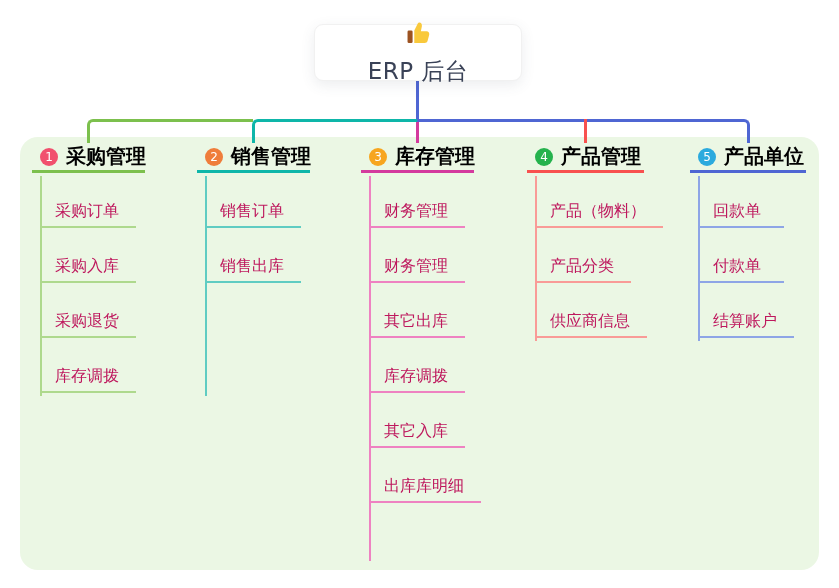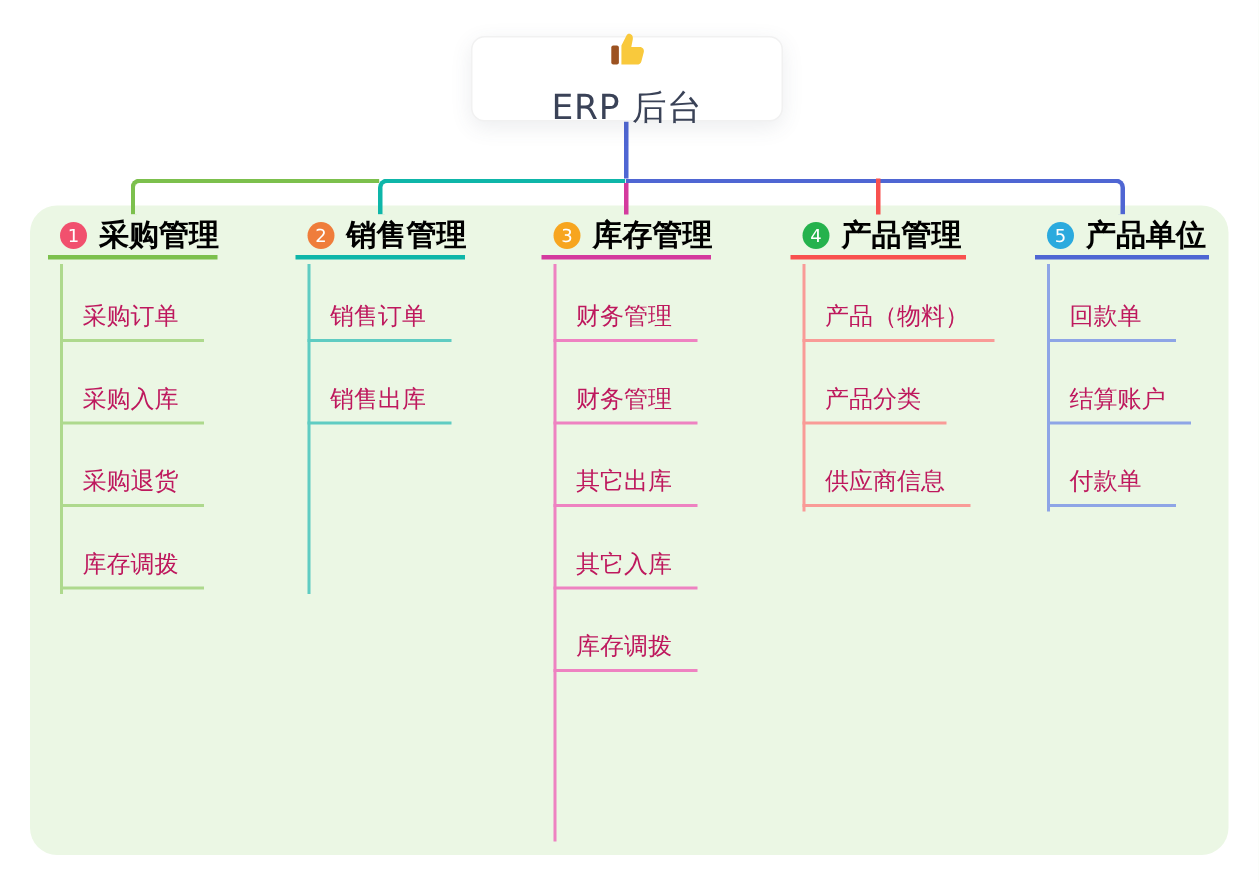--- a/index.html
+++ b/index.html
@@ -149,24 +149,27 @@
       <div class="child-row">
           <span class="child-label">财务管理</span>
         </div>
       <div class="child-row">
           <span class="child-label">财务管理</span>
         </div>
       <div class="child-row">
           <span class="child-label">其它出库</span>
         </div>
       <div class="child-row">
+          <span class="child-label">库存调拨</span>
+        </div>
+      <div class="child-row">
           <span class="child-label">其它入库</span>
         </div>
       <div class="child-row">
-          <span class="child-label">库存调拨</span>
+          <span class="child-label">出库库明细</span>
         </div>
     </div>
   </div>
 
   <div class="branch" style="left: 527px; --c: #f8514f; --lc: #f99b97; --bc: #25b24d;">
     <div class="title-row" style="width:117px;">
       <span class="badge">4</span>
       <span class="branch-title">产品管理</span>
     </div>
     <div class="vline" style="height:165px;"></div>
@@ -187,21 +190,21 @@
     <div class="title-row" style="width:116px;">
       <span class="badge">5</span>
       <span class="branch-title">产品单位</span>
     </div>
     <div class="vline" style="height:165px;"></div>
     <div class="children">
       <div class="child-row">
           <span class="child-label">回款单</span>
         </div>
       <div class="child-row">
+          <span class="child-label">付款单</span>
+        </div>
+      <div class="child-row">
           <span class="child-label">结算账户</span>
         </div>
-      <div class="child-row">
-          <span class="child-label">付款单</span>
-        </div>
     </div>
   </div>
 
 </div>
 
 </body></html>

